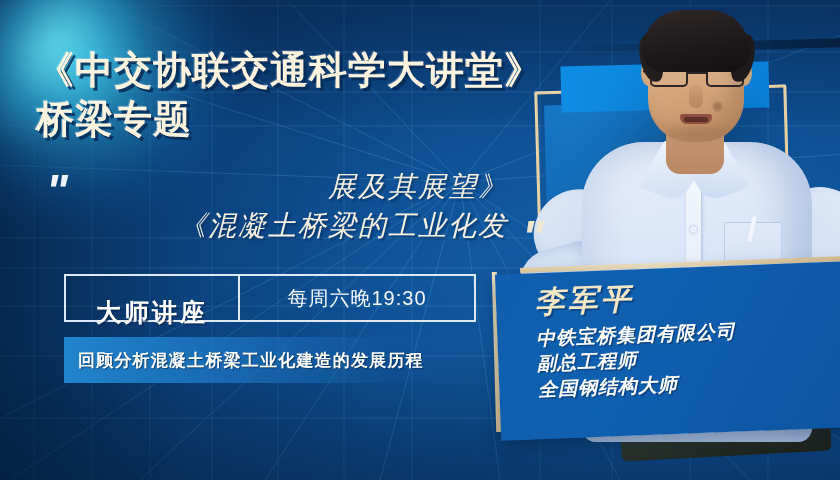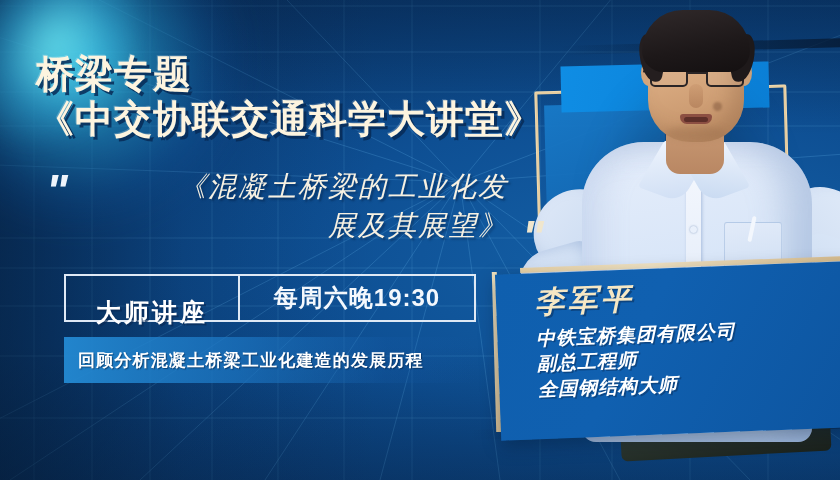--- a/index.html
+++ b/index.html
@@ -237,21 +237,21 @@
   .info-inner{display:flex;height:100%;align-items:center;}
   .info-left{
     width:172px;display:flex;align-items:center;justify-content:center;
     font-size:25px;font-weight:700;color:#ffffff;letter-spacing:3px;
     text-shadow:2px 2px 0 rgba(8,42,85,.7);
     margin-top:28px;
   }
   .info-div{width:2px;height:100%;background:#dfe9f5;}
   .info-right{
     flex:1;display:flex;align-items:center;justify-content:center;
-    font-size:24px;font-weight:700;color:#f4f8fd;letter-spacing:1px;
+    font-size:20px;font-weight:400;color:#f4f8fd;letter-spacing:1px;
   }
   .tagline{
     position:absolute;left:64px;top:337px;width:412px;height:46px;
     background:linear-gradient(90deg,rgba(36,140,214,.92) 0%,rgba(28,118,195,.72) 42%,rgba(20,90,165,.26) 78%,rgba(18,80,150,0) 100%);
     display:flex;align-items:center;
   }
   .tagline span{
     padding-left:14px;font-size:17px;font-weight:700;color:#ffffff;letter-spacing:1.2px;
     text-shadow:1px 1px 1px rgba(5,35,72,.6);
   }
@@ -373,29 +373,29 @@
 
   <div class="speaker-panel"></div>
   <div class="speaker-text">
     <div class="sp-name">李军平</div>
     <div class="sp-line">中铁宝桥集团有限公司</div>
     <div class="sp-line">副总工程师</div>
     <div class="sp-line">全国钢结构大师</div>
   </div>
 
   <div class="title-wrap">
+    <div class="title-line l1">《中交协联交通科学大讲堂》</div>
     <div class="title-line l2">桥梁专题</div>
-    <div class="title-line l1">《中交协联交通科学大讲堂》</div>
   </div>
 
   <div class="quote-block">
     <div class="q-open">"</div>
     <div class="subtitle">
+      <div>展及其展望》</div>
       <div>《混凝土桥梁的工业化发</div>
-      <div>展及其展望》</div>
     </div>
     <div class="q-close">"</div>
   </div>
 
   <div class="info-box">
     <div class="info-inner">
       <div class="info-left">大师讲座</div>
       <div class="info-div"></div>
       <div class="info-right">每周六晚19:30</div>
     </div>

